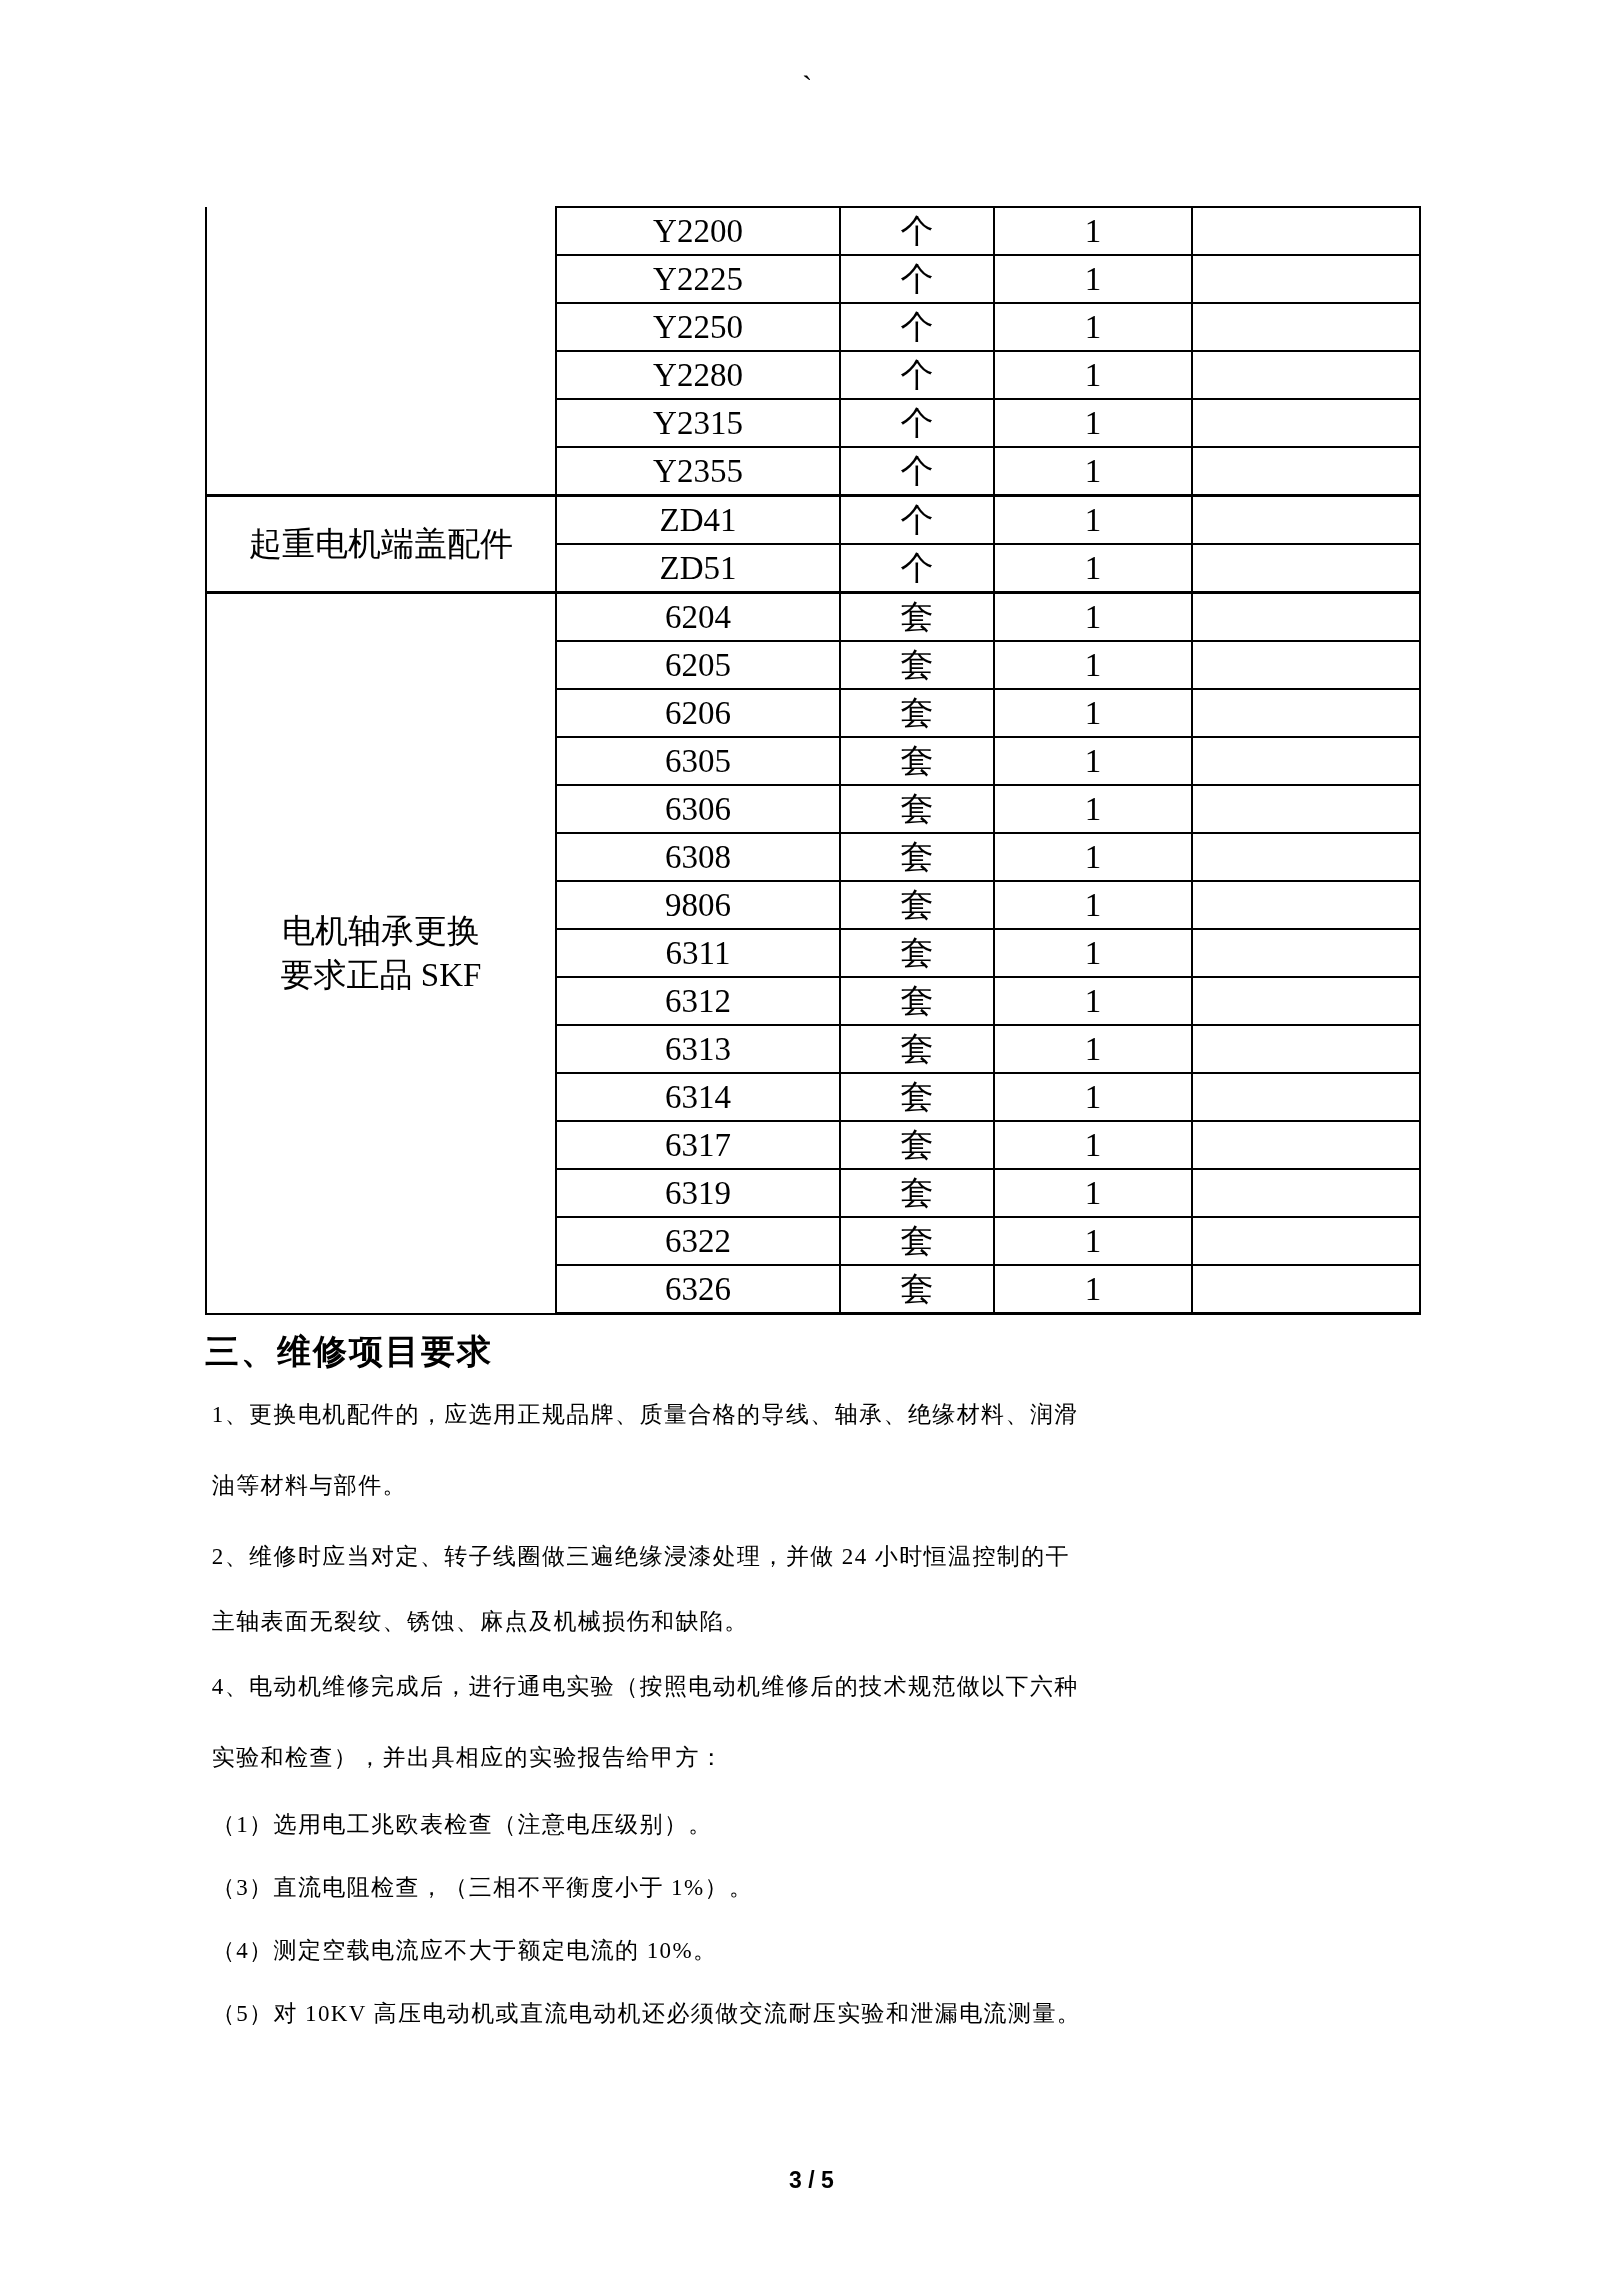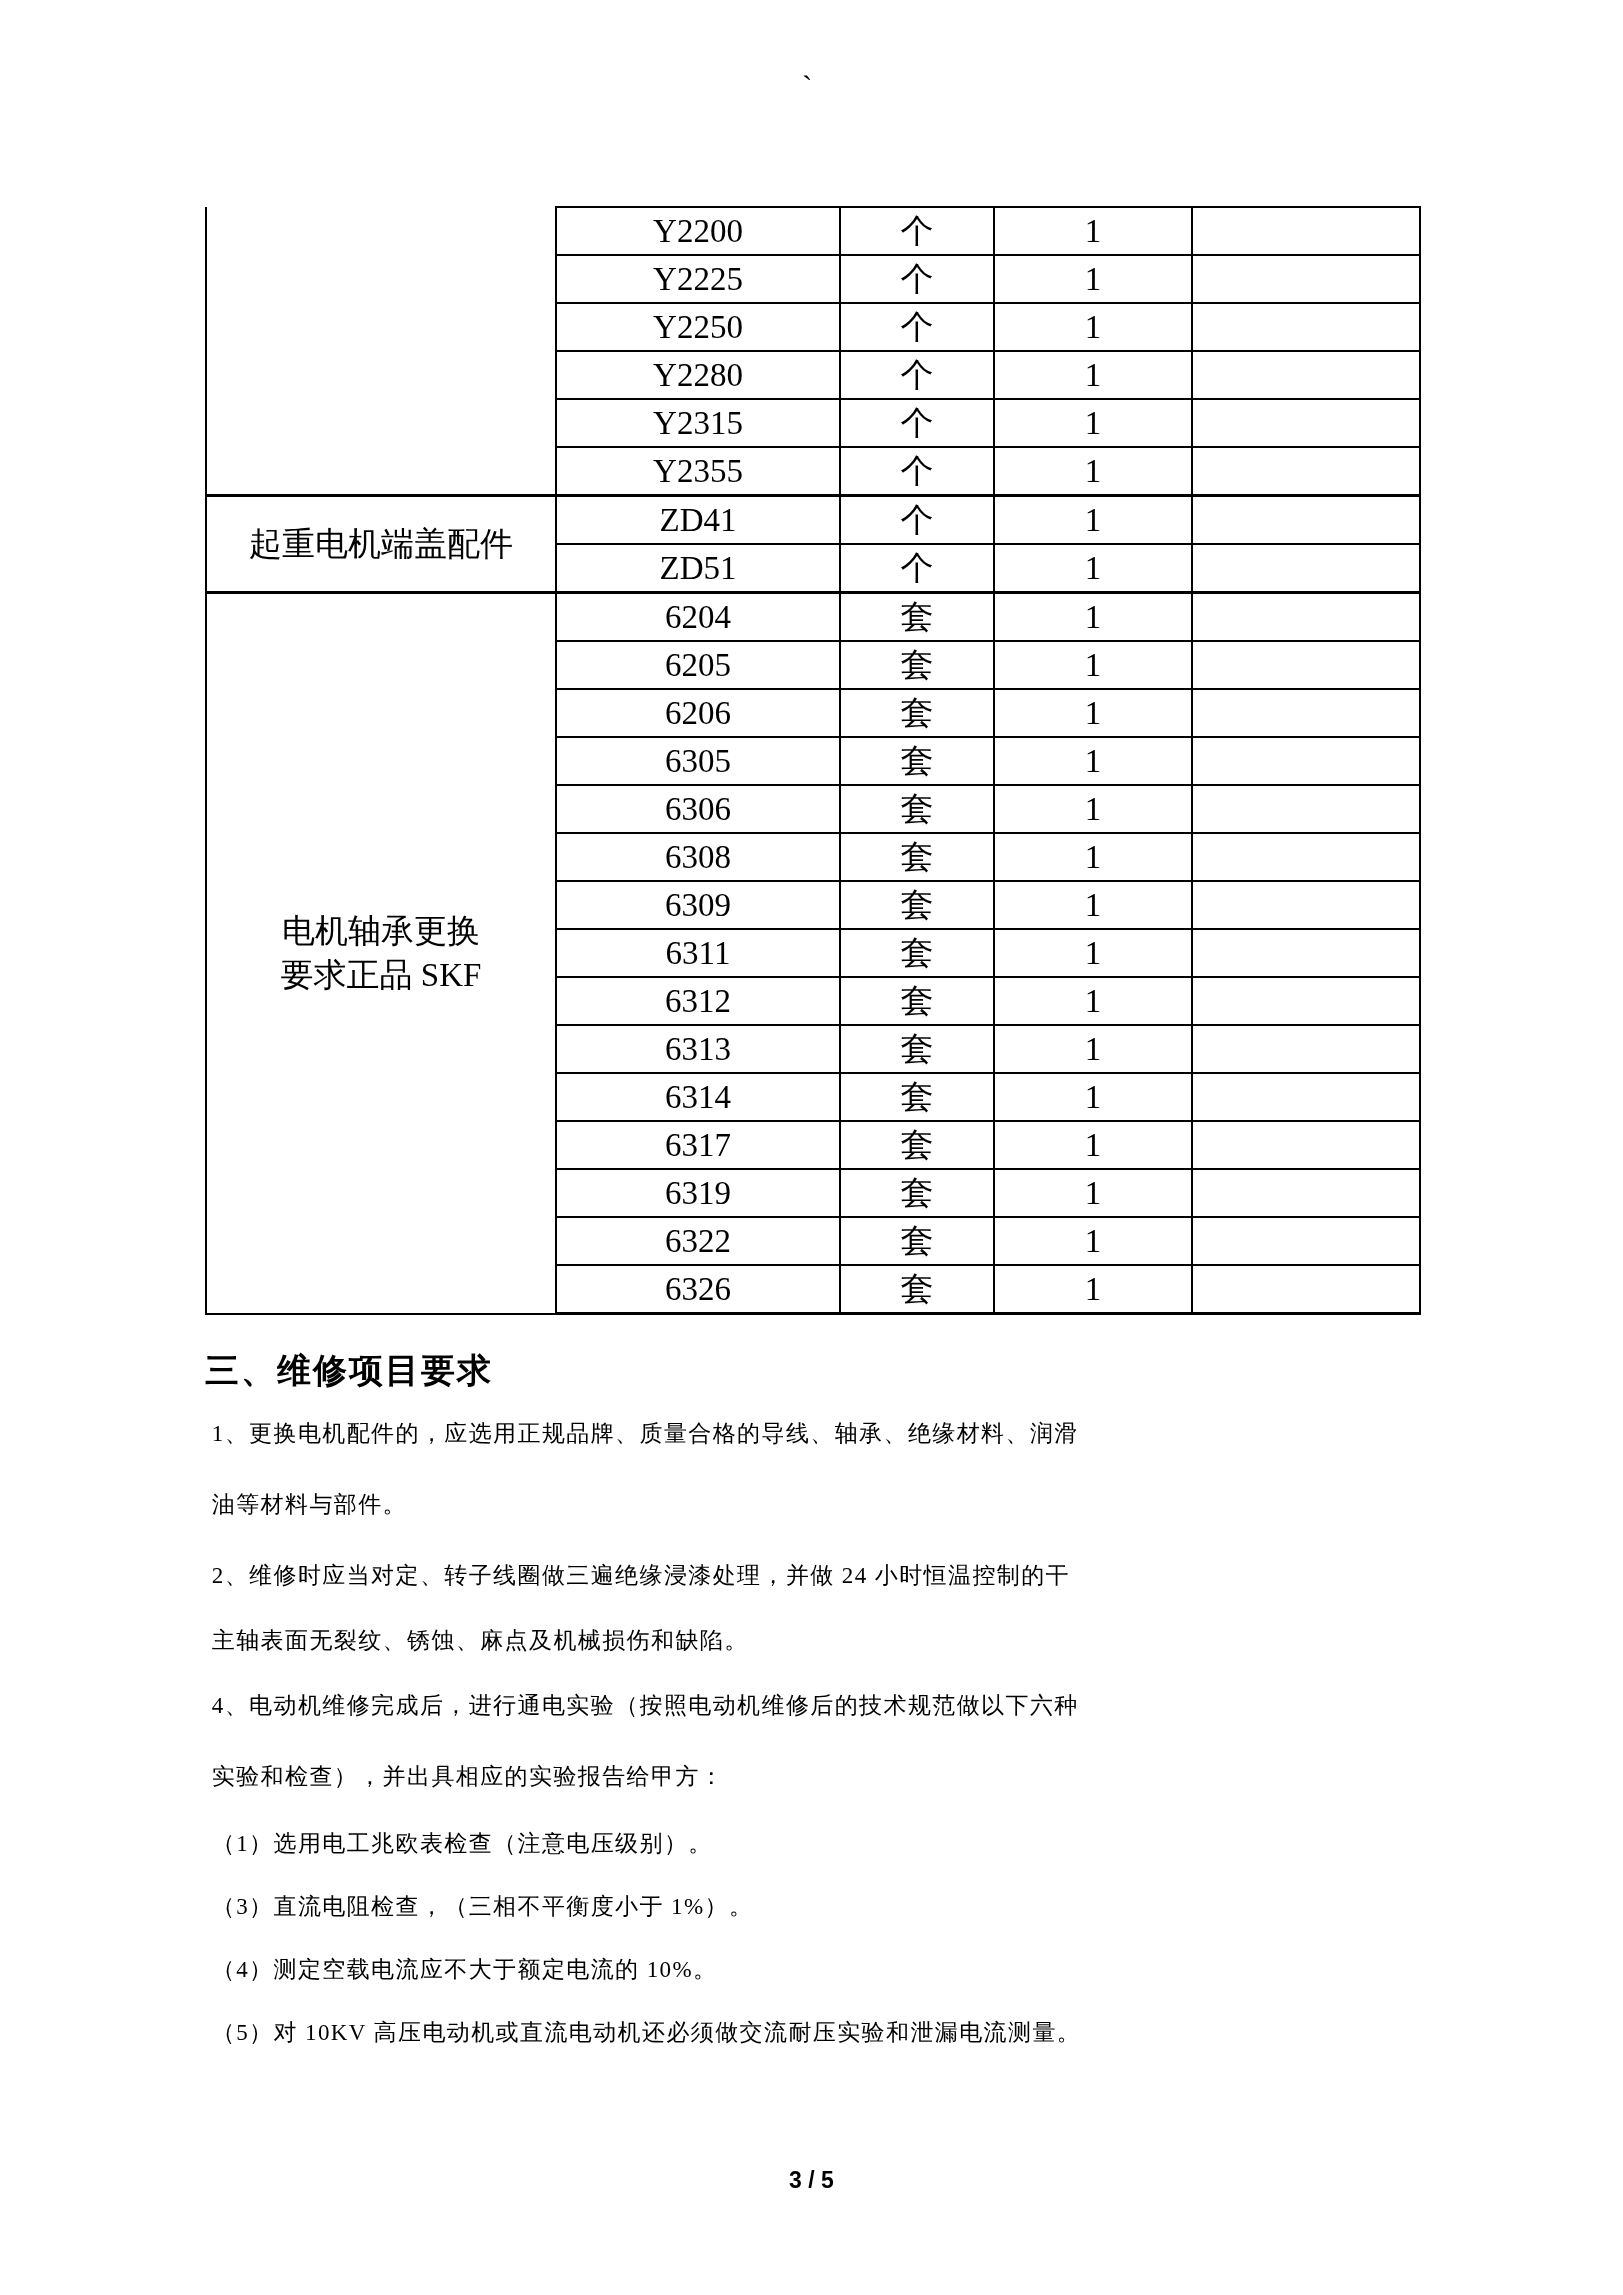--- a/index.html
+++ b/index.html
@@ -27,21 +27,21 @@
     font-size:33px;height:46px;padding:0;overflow:hidden;
     white-space:nowrap;
   }
   tr.first-row td{border-top:2.7px solid #000;}
   tr.section-start td{border-top:3.4px solid #000;}
   tr.last-row td{border-bottom:3.4px solid #000;}
   td.cont-cell{border-top:none !important;}
   td.label-cell{font-size:33px;border-radius:7px;}
   td.label-cell .lbl-line{line-height:44px;}
   .sec-heading{
-    margin-top:33px;height:44px;line-height:44px;
+    margin-top:14px;height:44px;line-height:44px;
     font-family:"Liberation Sans","DejaVu Sans",sans-serif;
     font-weight:bold;font-size:34px;letter-spacing:2px;
     white-space:nowrap;
   }
   .body-lines{margin-top:5.5px;padding-left:6.8px;}
   .bl{
     height:71px;line-height:71px;font-size:23px;
     letter-spacing:1.4px;white-space:nowrap;
   }
   .bl.tight{height:59px;line-height:59px;}
@@ -157,21 +157,21 @@
           <td>1</td>
           <td></td>
         </tr>
         <tr>
           <td>6308</td>
           <td>套</td>
           <td>1</td>
           <td></td>
         </tr>
         <tr>
-          <td>6309</td>
+          <td>9806</td>
           <td>套</td>
           <td>1</td>
           <td></td>
         </tr>
         <tr>
           <td>6311</td>
           <td>套</td>
           <td>1</td>
           <td></td>
         </tr>

